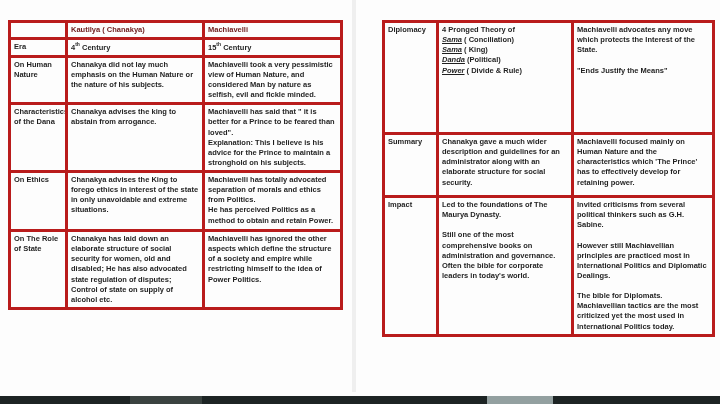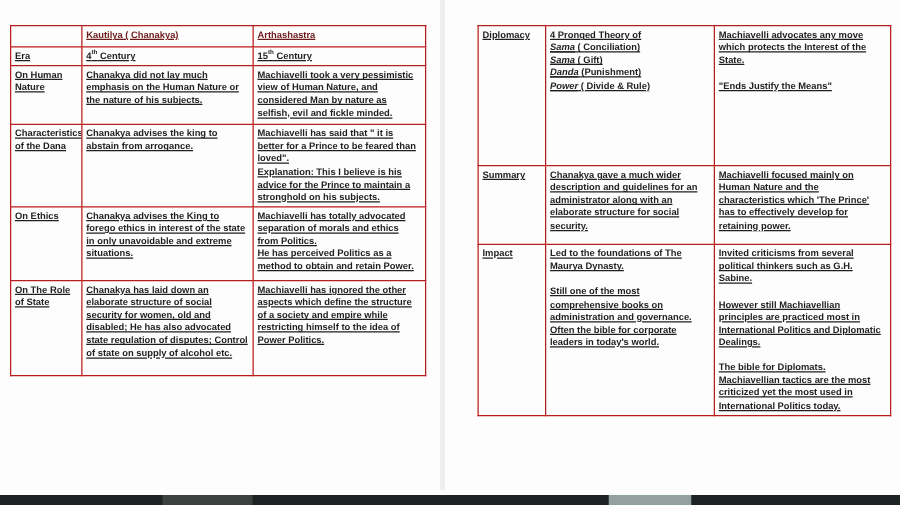--- a/index.html
+++ b/index.html
@@ -8,23 +8,22 @@
     overflow:hidden;font-family:"Liberation Sans", sans-serif;color:#1f1f1f;
   }
   .page-seam{position:absolute;left:352px;top:0;width:4px;height:392px;background:#efefef;}
   .doc-table{
     position:absolute;border-collapse:collapse;table-layout:fixed;
     font-size:7.5px;line-height:1.35;font-weight:600;
   }
   #left-table{left:8px;top:20px;width:332px;}
   #right-table{left:382px;top:20px;width:330px;}
   .doc-table td{
-    border:1px solid #b91c1c;vertical-align:top;padding:2px 3px;
+    border:3px solid #b91c1c;vertical-align:top;padding:2px 3px;
     overflow:hidden;
-    text-decoration:underline;
   }
   .cell{white-space:pre-line;}
   .hdr{color:#6d1a1a;font-weight:700;}
   .lbl{font-weight:600;}
   sup{font-size:5px;line-height:1;}
   .term{font-style:italic;text-decoration:underline;margin-top:48px;}
   .line{white-space:pre;}
   
   .rh17{height:17px}.rh27{height:27px}.rh14{height:14px}.rh45{height:45px}
   .rh47{height:47px}.rh63{height:63px}.rh59{height:59px}.rh76{height:76px}
@@ -46,21 +45,21 @@
   <table id="left-table" class="doc-table">
     <colgroup>
         <col style="width:57px">
         <col style="width:137px">
         <col style="width:138px">
       </colgroup>
     <tbody>
         <tr class="rh17">
       <td></td>
       <td class="hdr">Kautilya ( Chanakya)</td>
-      <td class="hdr">Arthashastra</td>
+      <td class="hdr">Machiavelli</td>
     </tr>
     <tr class="rh14">
       <td class="lbl">Era</td>
       <td class="cell"><span>4</span><sup>th</sup><span> Century</span></td>
       <td class="cell"><span>15</span><sup>th</sup><span> Century</span></td>
     </tr>
     <tr class="rh47">
       <td class="lbl">On Human Nature</td>
       <td class="cell">Chanakya did not lay much emphasis on the Human Nature or the nature of his subjects.</td>
       <td class="cell">Machiavelli took a very pessimistic view of Human Nature, and considered Man by nature as selfish, evil and fickle minded.</td>
@@ -90,22 +89,22 @@
         <col style="width:54px">
         <col style="width:135px">
         <col style="width:141px">
       </colgroup>
     <tbody>
         <tr class="rh87">
       <td class="lbl">Diplomacy</td>
       <td>
         <div class="line">4 Pronged Theory of</div>
         <div class="line"><span class="term">Sama</span><span> ( Conciliation)</span></div>
-        <div class="line"><span class="term">Sama</span><span> ( Gift)</span></div>
-        <div class="line"><span class="term">Danda</span><span> (Punishment)</span></div>
+        <div class="line"><span class="term">Sama</span><span> ( King)</span></div>
+        <div class="line"><span class="term">Danda</span><span> (Political)</span></div>
         <div class="line"><span class="term">Power</span><span> ( Divide &amp; Rule)</span></div>
       </td>
       <td class="cell">Machiavelli advocates any move which protects the Interest of the State.
 
 "Ends Justify the Means"</td>
     </tr>
     <tr class="rh63">
       <td class="lbl">Summary</td>
       <td class="cell">Chanakya gave a much wider description and guidelines for an administrator along with an elaborate structure for social security.</td>
       <td class="cell">Machiavelli focused mainly on Human Nature and the characteristics which 'The Prince' has to effectively develop for retaining power.</td>

